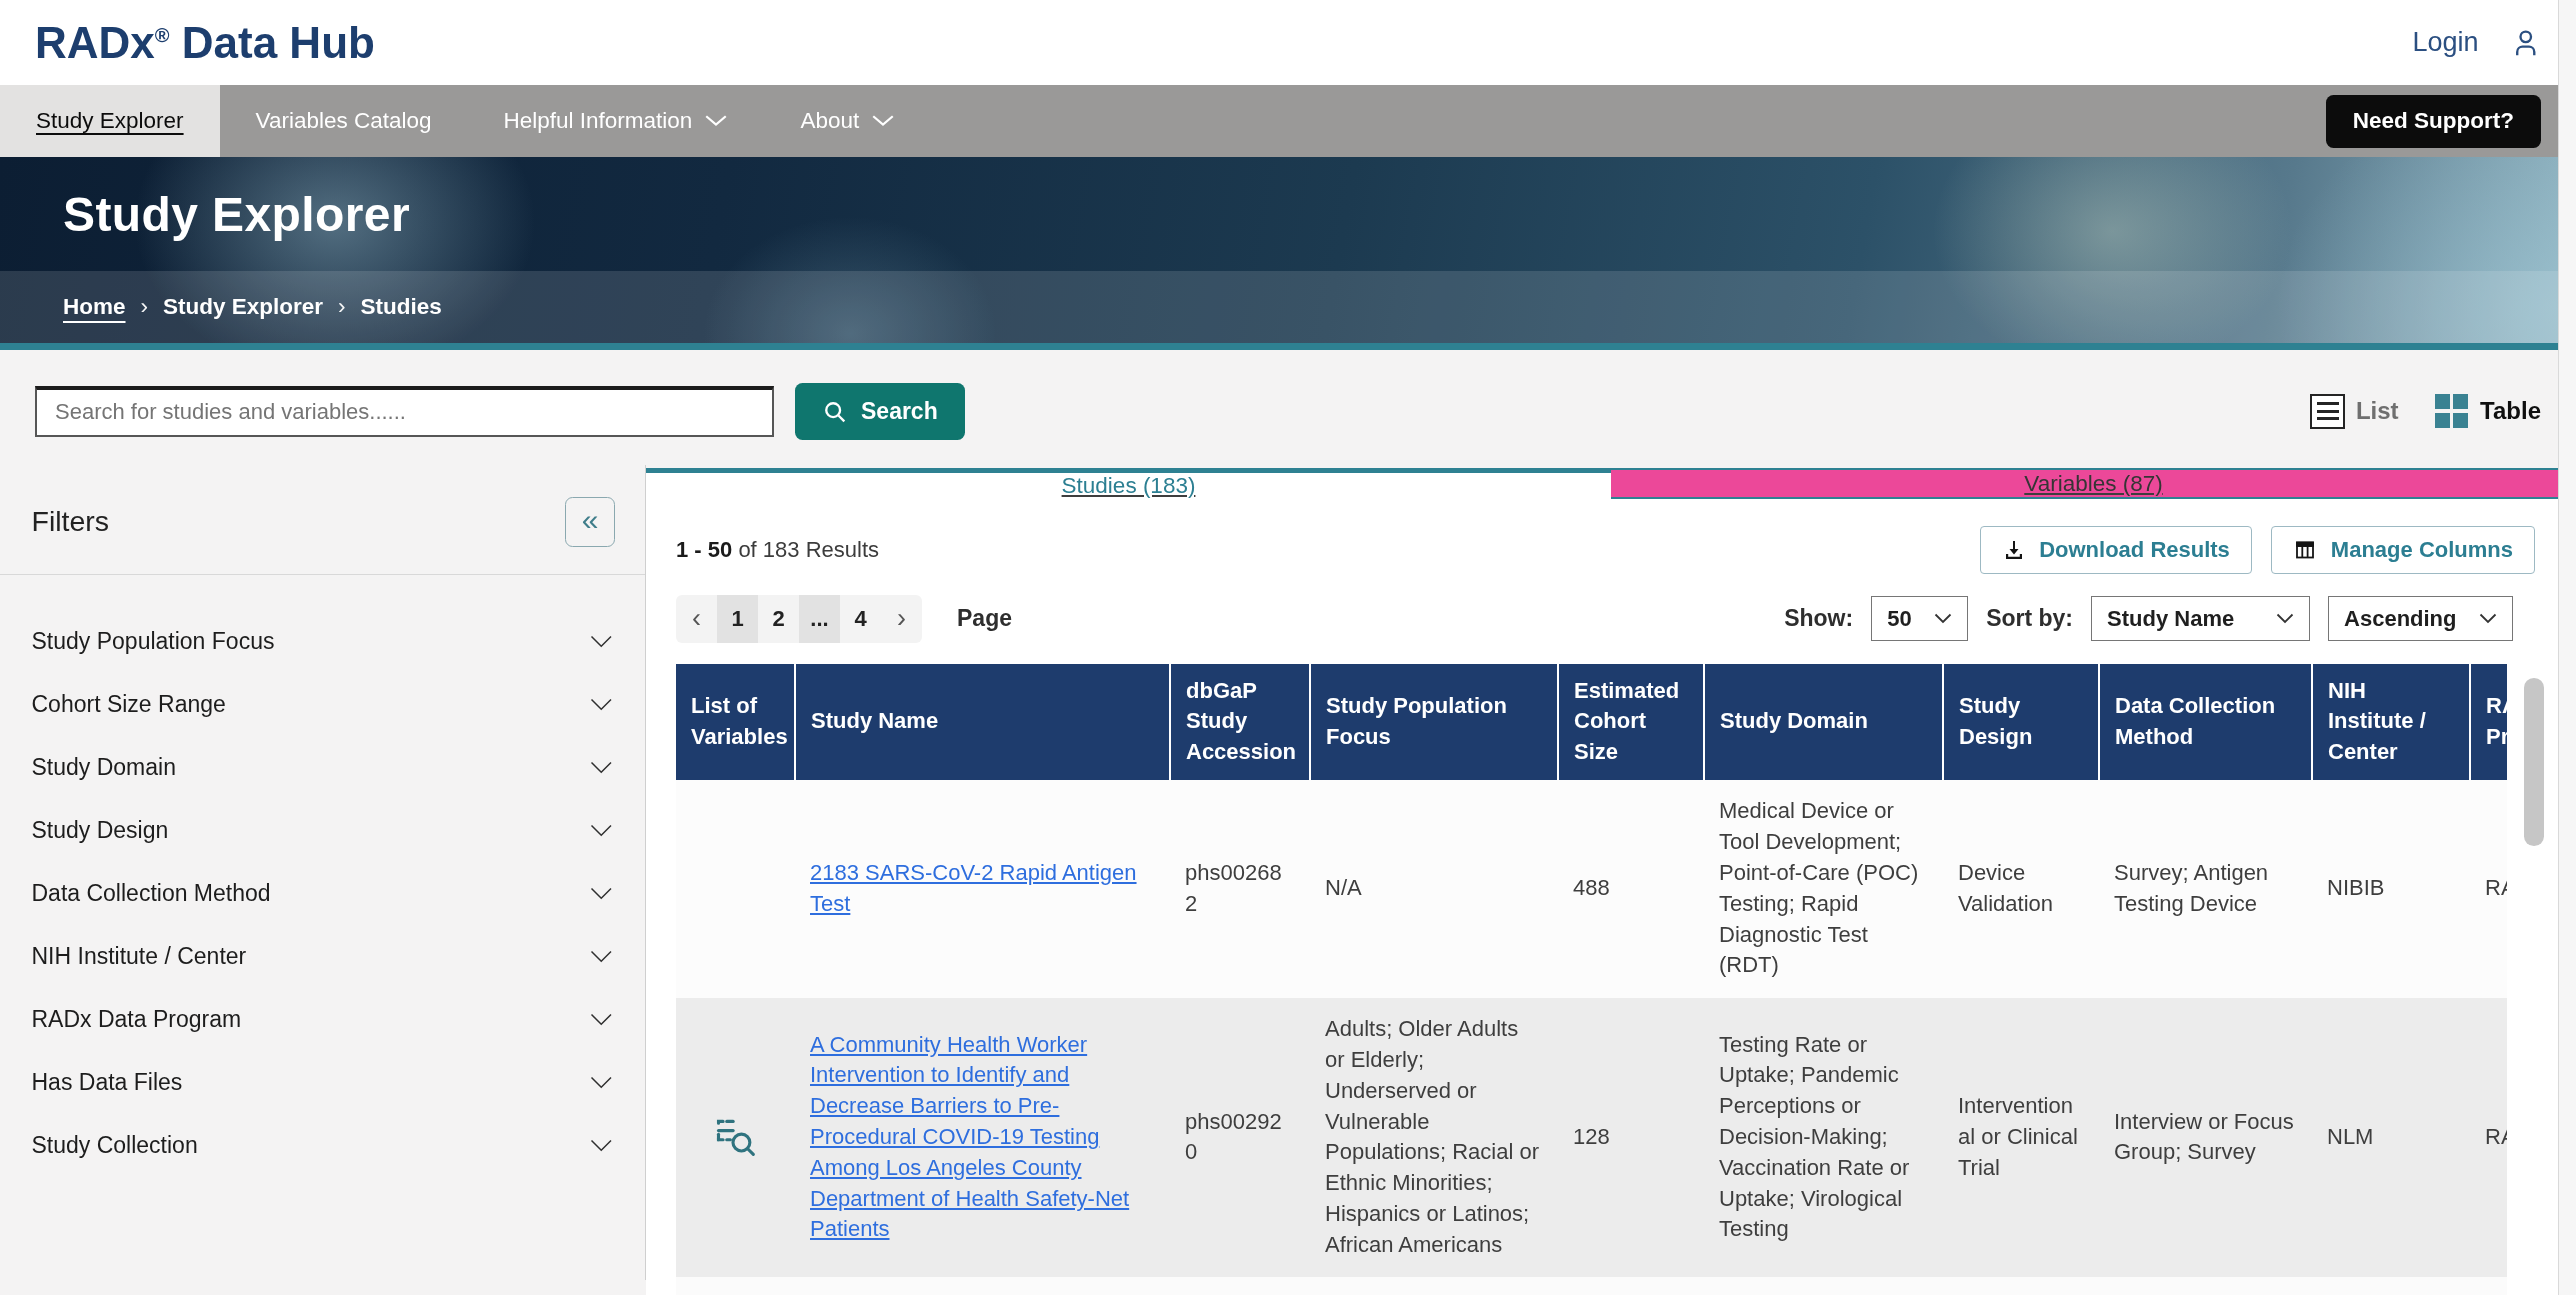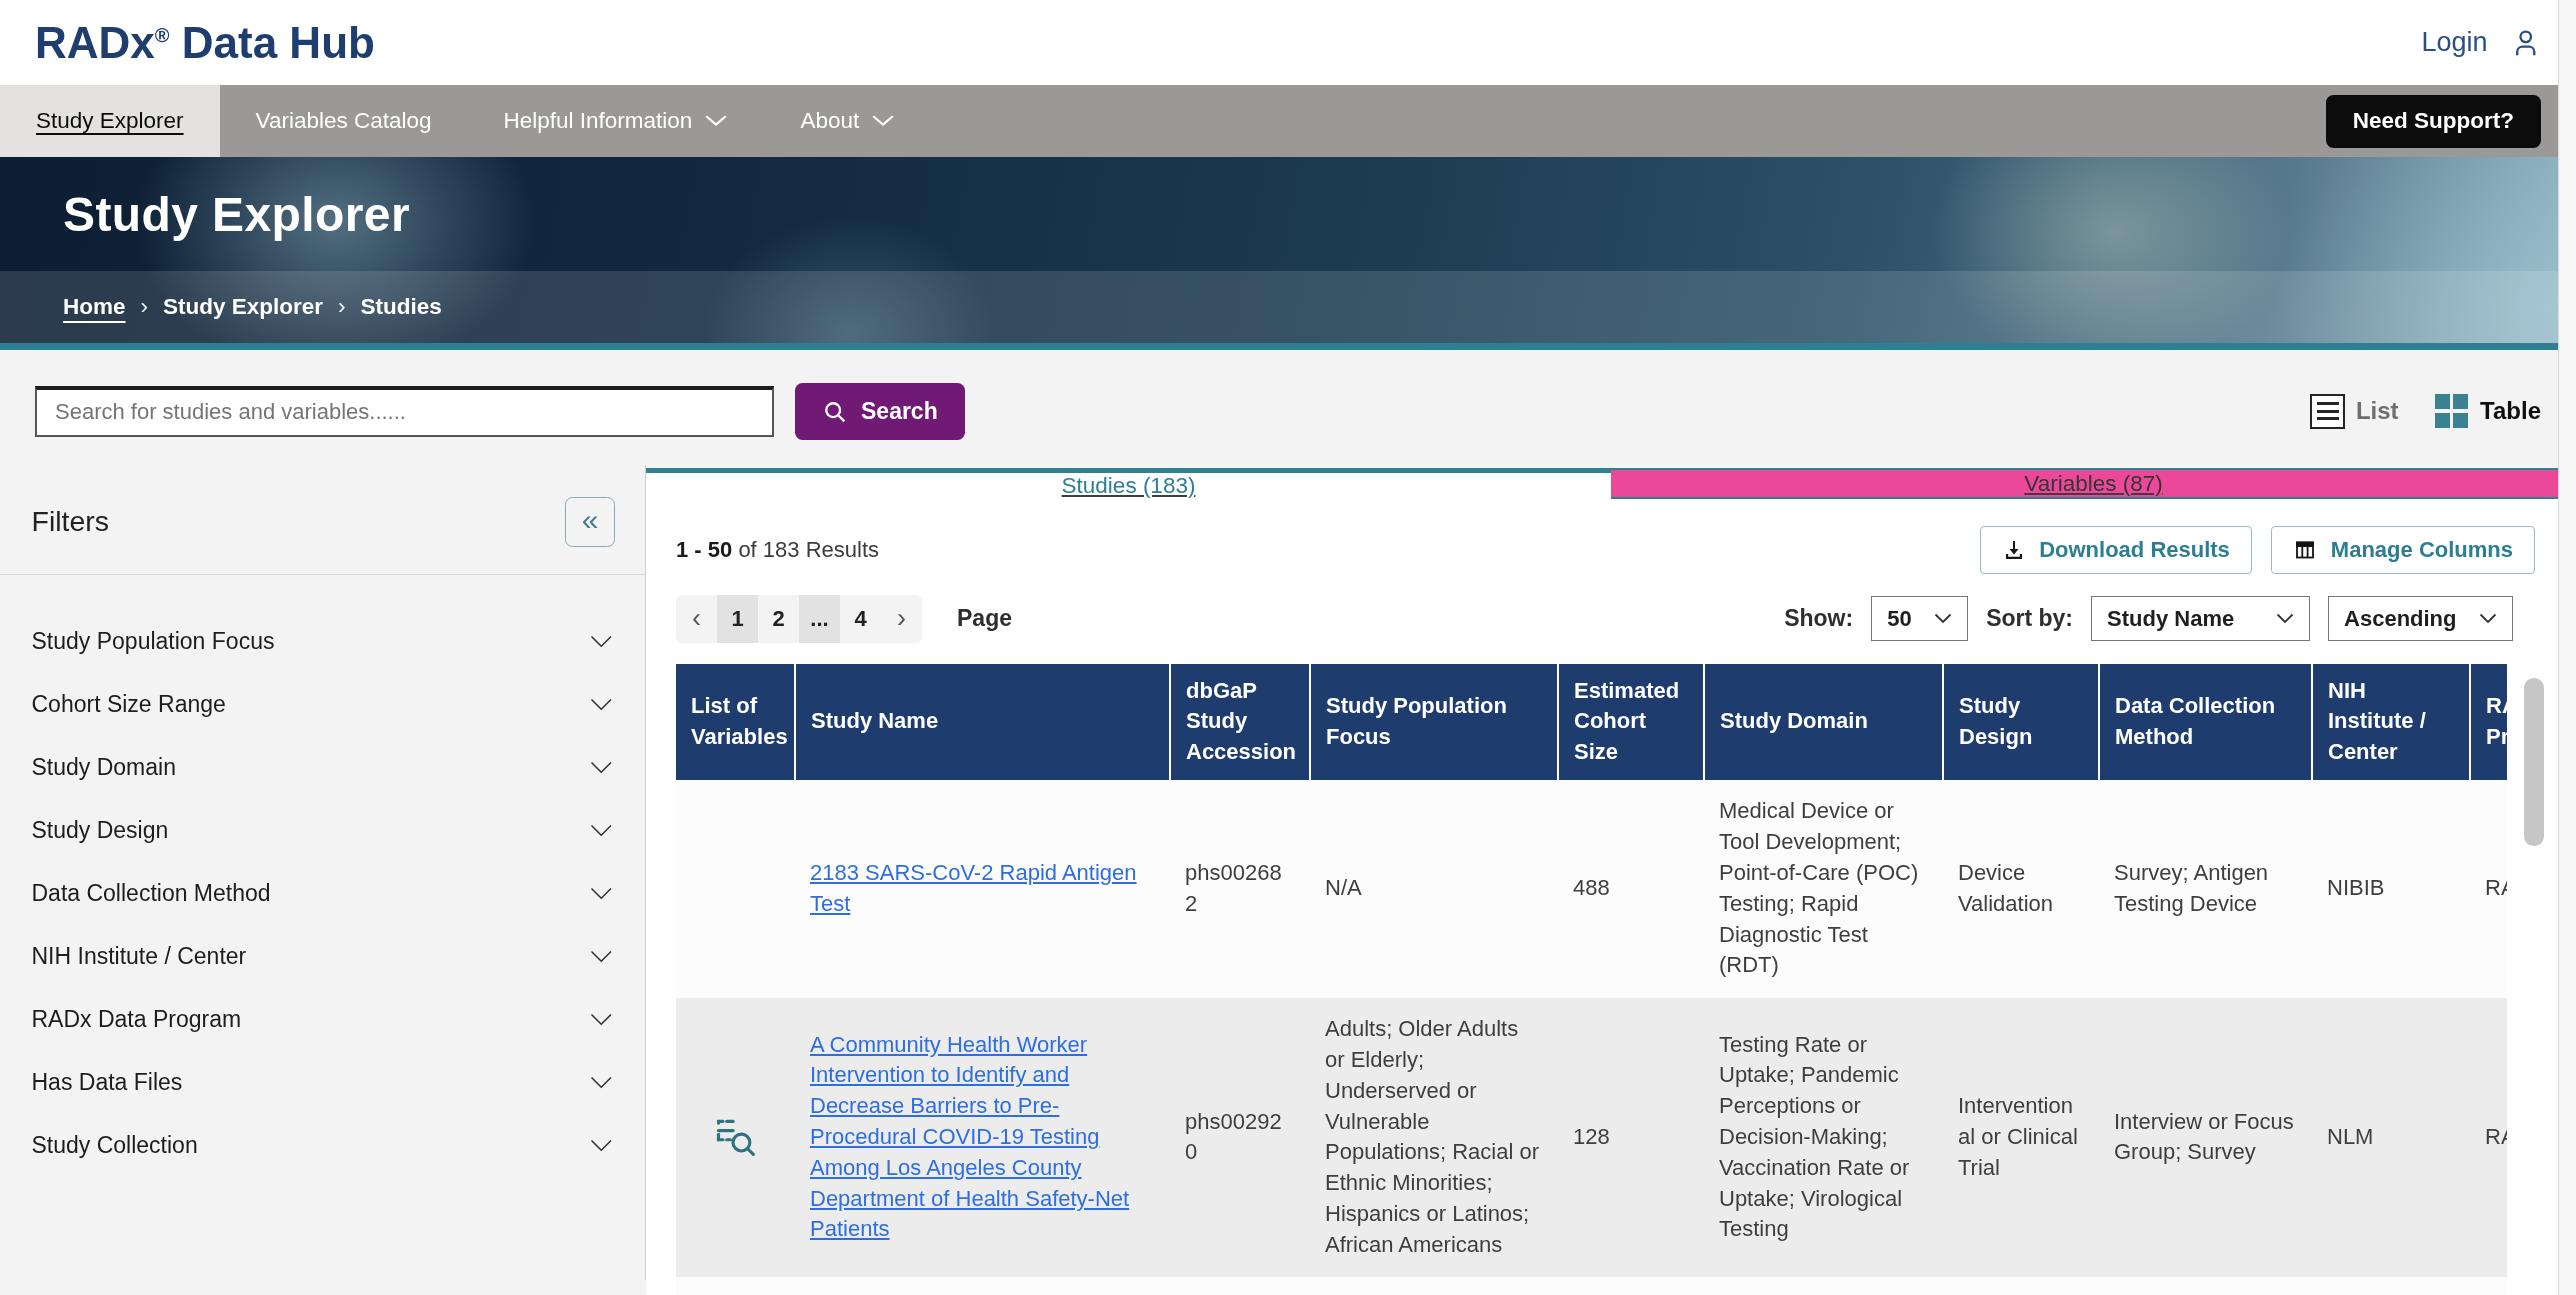--- a/index.html
+++ b/index.html
@@ -6,21 +6,21 @@
   html,body { margin:0; padding:0; }
   body {
     width:2576px; height:1296px; overflow:hidden; position:relative;
     font-family:"Liberation Sans","DejaVu Sans",sans-serif;
     background:#f4f3f3; color:#3e3e3e;
   }
   
   .topbar { height:85px; background:#fff; display:flex; align-items:center; padding:0 35px; }
   .logo { font-size:44px; font-weight:bold; color:#1d3e6e; }
   .logo .reg { font-size:20px; vertical-align:super; }
-  .top-right { margin-left:auto; display:flex; align-items:center; gap:22px; }
+  .top-right { margin-left:auto; display:flex; align-items:center; gap:31px; }
   .login { color:#2b4f81; font-size:27px; cursor:pointer; }
   
   .navbar { height:72px; background:#9a9998; display:flex; align-items:stretch; }
   .nav-item { display:flex; align-items:center; gap:12px; padding:0 36px; color:#fff; font-size:22.5px; cursor:pointer; }
   .nav-item.active { background:#e3e2e1; color:#0c0c0c; text-decoration:underline; text-underline-offset:5.3px; }
   .support-btn { margin-left:auto; align-self:center; margin-right:35px; background:#0c0c0c; color:#fff;
     font-weight:bold; font-size:22.5px; padding:13.5px 27px; border-radius:7.5px; cursor:pointer; }
   
   .hero { height:193px; position:relative; border-bottom:7.5px solid #2e8192;
     background:
@@ -34,21 +34,21 @@
   .breadcrumb-band { position:absolute; left:0; right:0; bottom:0; height:72px; background:rgba(255,255,255,.13);
     display:flex; align-items:center; padding-left:63px; gap:15px; color:#fff; font-size:22.5px; font-weight:bold; }
   .crumb { cursor:pointer; }
   .crumb-home { text-decoration:underline; text-underline-offset:6.8px; }
   .crumb-sep { font-weight:400; opacity:.95; }
   
   .search-section { height:115px; display:flex; align-items:center; padding:7.5px 35px 0 35px; }
   .search-input { width:739px; height:51px; background:#fff; border:2.3px solid #565656; border-top:4.5px solid #1c1c1c;
     font-size:22px; color:#3e3e3e; padding:0 18px; font-family:inherit; }
   .search-input::placeholder { color:#757575; }
-  .search-btn { margin-left:21px; height:57px; background:#701a75; border:none; border-radius:7.5px; color:#fff;
+  .search-btn { margin-left:21px; height:57px; background:#0f766e; border:none; border-radius:7.5px; color:#fff;
     font-weight:bold; font-size:23px; display:flex; align-items:center; gap:13.5px; padding:0 27px; cursor:pointer; font-family:inherit; }
   .view-toggle { margin-left:auto; display:flex; align-items:center; gap:36px; }
   .toggle-opt { display:flex; align-items:center; gap:10.5px; cursor:pointer; }
   .list-icon { width:35px; height:35px; border:2.3px solid #242424; background:#fff; display:flex; flex-direction:column; justify-content:center; gap:4.5px; padding:0 4.5px; }
   .list-icon i { display:block; height:3px; background:#242424; }
   .toggle-list-label { color:#6f6f6f; font-weight:bold; font-size:24px; }
   .grid-icon { width:35px; height:35px; display:grid; grid-template-columns:15px 15px; grid-template-rows:15px 15px; gap:3.8px; }
   .grid-icon i { background:#3a8292; }
   .toggle-table-label { color:#0f0f0f; font-weight:bold; font-size:24px; }
   

